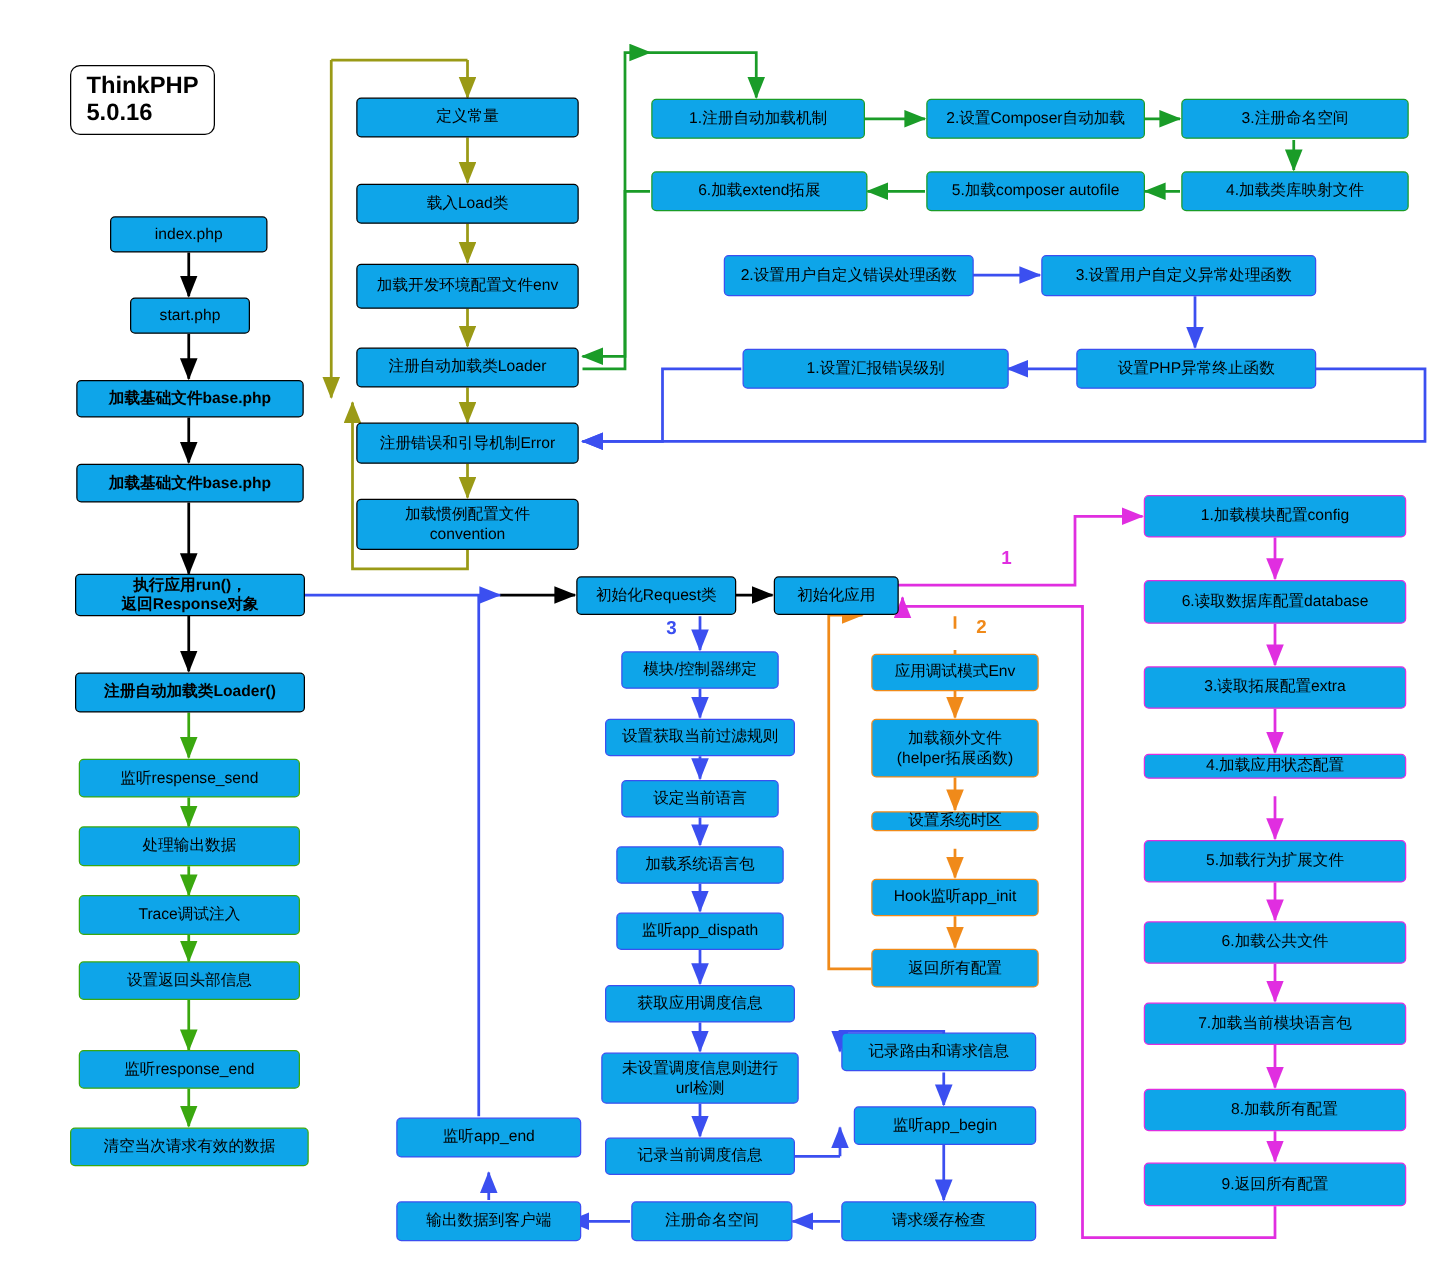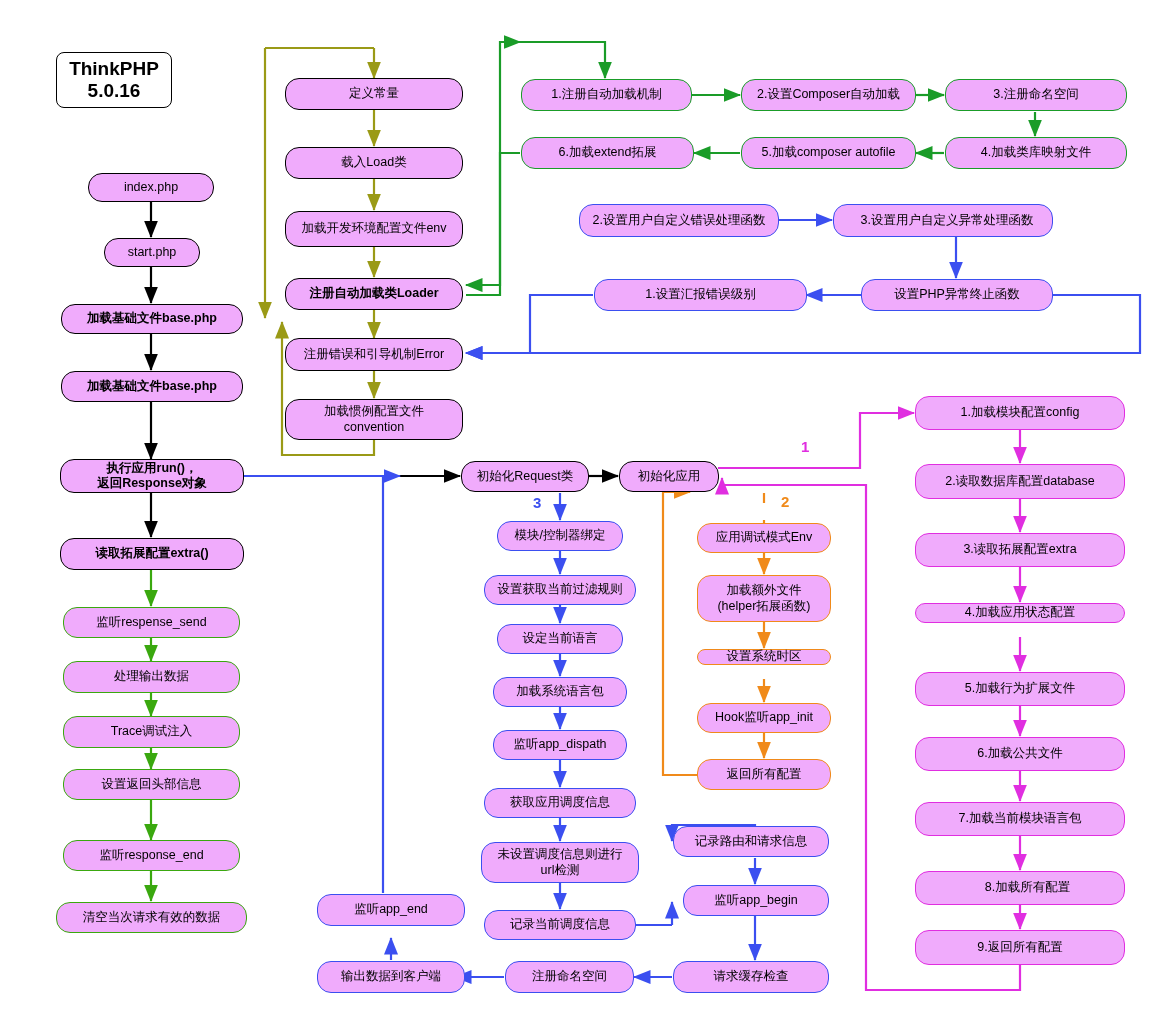--- a/index.html
+++ b/index.html
@@ -1,29 +1,29 @@
 <!DOCTYPE html>
 <html><head>
 <meta charset="utf-8">
 <style>
   html,body{margin:0;padding:0;background:#ffffff;}
   body{width:1158px;height:1024px;position:relative;font-family:"Liberation Sans","DejaVu Sans",sans-serif;overflow:hidden;}
   #canvas{position:absolute;left:0;top:0;width:1158px;height:1024px;}
-  .node{position:absolute;box-sizing:border-box;border:1.6px solid #000;border-radius:14px;background:#f0abfc;
+  .node{position:absolute;box-sizing:border-box;border:1.6px solid #000;border-radius:4px;background:#0ea5e9;
         display:flex;align-items:center;justify-content:center;text-align:center;
         font-size:12.5px;line-height:1.22;color:#000;padding:2px 4px;}
   .node.bold{font-weight:bold;}
   .node.green{border-color:#1a9c28;}
   .node.blue{border-color:#3b4ff0;}
   .node.orange{border-color:#f08a1a;}
   .node.magenta{border-color:#e02ee0;}
   .node.limegreen{border-color:#3aa80f;}
   .node.black{border-color:#000;}
   .title{position:absolute;box-sizing:border-box;border:1.8px solid #000;border-radius:8px;background:#fff;
-         display:flex;align-items:center;justify-content:center;text-align:center;
+         display:flex;align-items:center;justify-content:center;
          font-size:19px;font-weight:bold;line-height:1.15;}
   .lbl{position:absolute;font-weight:bold;font-size:15px;}
   svg{position:absolute;left:0;top:0;width:1158px;height:1024px;pointer-events:none;}
 </style>
 </head>
 <body>
 
 <div id="canvas">
 
   <svg xmlns="http://www.w3.org/2000/svg">
@@ -153,33 +153,33 @@
 
   <div class="title" style="left:56px;top:52px;width:116px;height:56px;">
     <span><span>ThinkPHP</span><br><span>5.0.16</span></span>
   </div>
 
   <div class="node black" style="left:88px;top:173px;width:126px;height:29px;">index.php</div>
   <div class="node black" style="left:104px;top:238px;width:96px;height:29px;">start.php</div>
   <div class="node black bold" style="left:61px;top:304px;width:182px;height:30px;">加载基础文件base.php</div>
   <div class="node black bold" style="left:61px;top:371px;width:182px;height:31px;">加载基础文件base.php</div>
   <div class="node black bold" style="left:60px;top:459px;width:184px;height:34px;">执行应用run()，<br>返回Response对象</div>
-  <div class="node black bold" style="left:60px;top:538px;width:184px;height:32px;">读取拓展配置extra()</div>
+  <div class="node black bold" style="left:60px;top:538px;width:184px;height:32px;">注册自动加载类Loader()</div>
 
   <div class="node limegreen" style="left:63px;top:607px;width:177px;height:31px;">监听respense_send</div>
   <div class="node limegreen" style="left:63px;top:661px;width:177px;height:32px;">处理输出数据</div>
   <div class="node limegreen" style="left:63px;top:716px;width:177px;height:32px;">Trace调试注入</div>
   <div class="node limegreen" style="left:63px;top:769px;width:177px;height:31px;">设置返回头部信息</div>
   <div class="node limegreen" style="left:63px;top:840px;width:177px;height:31px;">监听response_end</div>
   <div class="node limegreen" style="left:56px;top:902px;width:191px;height:31px;">清空当次请求有效的数据</div>
 
   <div class="node black" style="left:285px;top:78px;width:178px;height:32px;">定义常量</div>
   <div class="node black" style="left:285px;top:147px;width:178px;height:32px;">载入Load类</div>
   <div class="node black" style="left:285px;top:211px;width:178px;height:36px;">加载开发环境配置文件env</div>
-  <div class="node black" style="left:285px;top:278px;width:178px;height:32px;font-weight:bold;">注册自动加载类Loader</div>
+  <div class="node black" style="left:285px;top:278px;width:178px;height:32px;">注册自动加载类Loader</div>
   <div class="node black" style="left:285px;top:338px;width:178px;height:33px;">注册错误和引导机制Error</div>
   <div class="node black" style="left:285px;top:399px;width:178px;height:41px;">加载惯例配置文件<br>convention</div>
 
   <div class="node green" style="left:521px;top:79px;width:171px;height:32px;">1.注册自动加载机制</div>
   <div class="node green" style="left:741px;top:79px;width:175px;height:32px;">2.设置Composer自动加载</div>
   <div class="node green" style="left:945px;top:79px;width:182px;height:32px;">3.注册命名空间</div>
   <div class="node green" style="left:945px;top:137px;width:182px;height:32px;">4.加载类库映射文件</div>
   <div class="node green" style="left:741px;top:137px;width:175px;height:32px;">5.加载composer autofile</div>
   <div class="node green" style="left:521px;top:137px;width:173px;height:32px;">6.加载extend拓展</div>
 
@@ -208,21 +208,21 @@
   <div class="node blue" style="left:317px;top:961px;width:148px;height:32px;">输出数据到客户端</div>
   <div class="node blue" style="left:505px;top:961px;width:129px;height:32px;">注册命名空间</div>
 
   <div class="node orange" style="left:697px;top:523px;width:134px;height:30px;">应用调试模式Env</div>
   <div class="node orange" style="left:697px;top:575px;width:134px;height:47px;">加载额外文件<br>(helper拓展函数)</div>
   <div class="node orange" style="left:697px;top:649px;width:134px;height:16px;">设置系统时区</div>
   <div class="node orange" style="left:697px;top:703px;width:134px;height:30px;">Hook监听app_init</div>
   <div class="node orange" style="left:697px;top:759px;width:134px;height:31px;">返回所有配置</div>
 
   <div class="node magenta" style="left:915px;top:396px;width:210px;height:34px;">1.加载模块配置config</div>
-  <div class="node magenta" style="left:915px;top:464px;width:210px;height:35px;">2.读取数据库配置database</div>
+  <div class="node magenta" style="left:915px;top:464px;width:210px;height:35px;">6.读取数据库配置database</div>
   <div class="node magenta" style="left:915px;top:533px;width:210px;height:34px;">3.读取拓展配置extra</div>
   <div class="node magenta" style="left:915px;top:603px;width:210px;height:20px;">4.加载应用状态配置</div>
   <div class="node magenta" style="left:915px;top:672px;width:210px;height:34px;">5.加载行为扩展文件</div>
   <div class="node magenta" style="left:915px;top:737px;width:210px;height:34px;">6.加载公共文件</div>
   <div class="node magenta" style="left:915px;top:802px;width:210px;height:34px;">7.加载当前模块语言包</div>
   <div class="node magenta" style="left:915px;top:871px;width:210px;height:34px;padding-left:19px;">8.加载所有配置</div>
   <div class="node magenta" style="left:915px;top:930px;width:210px;height:35px;">9.返回所有配置</div>
 
   <div class="lbl" style="left:801px;top:438px;color:#e02ee0;">1</div>
   <div class="lbl" style="left:781px;top:493px;color:#f08a1a;">2</div>

